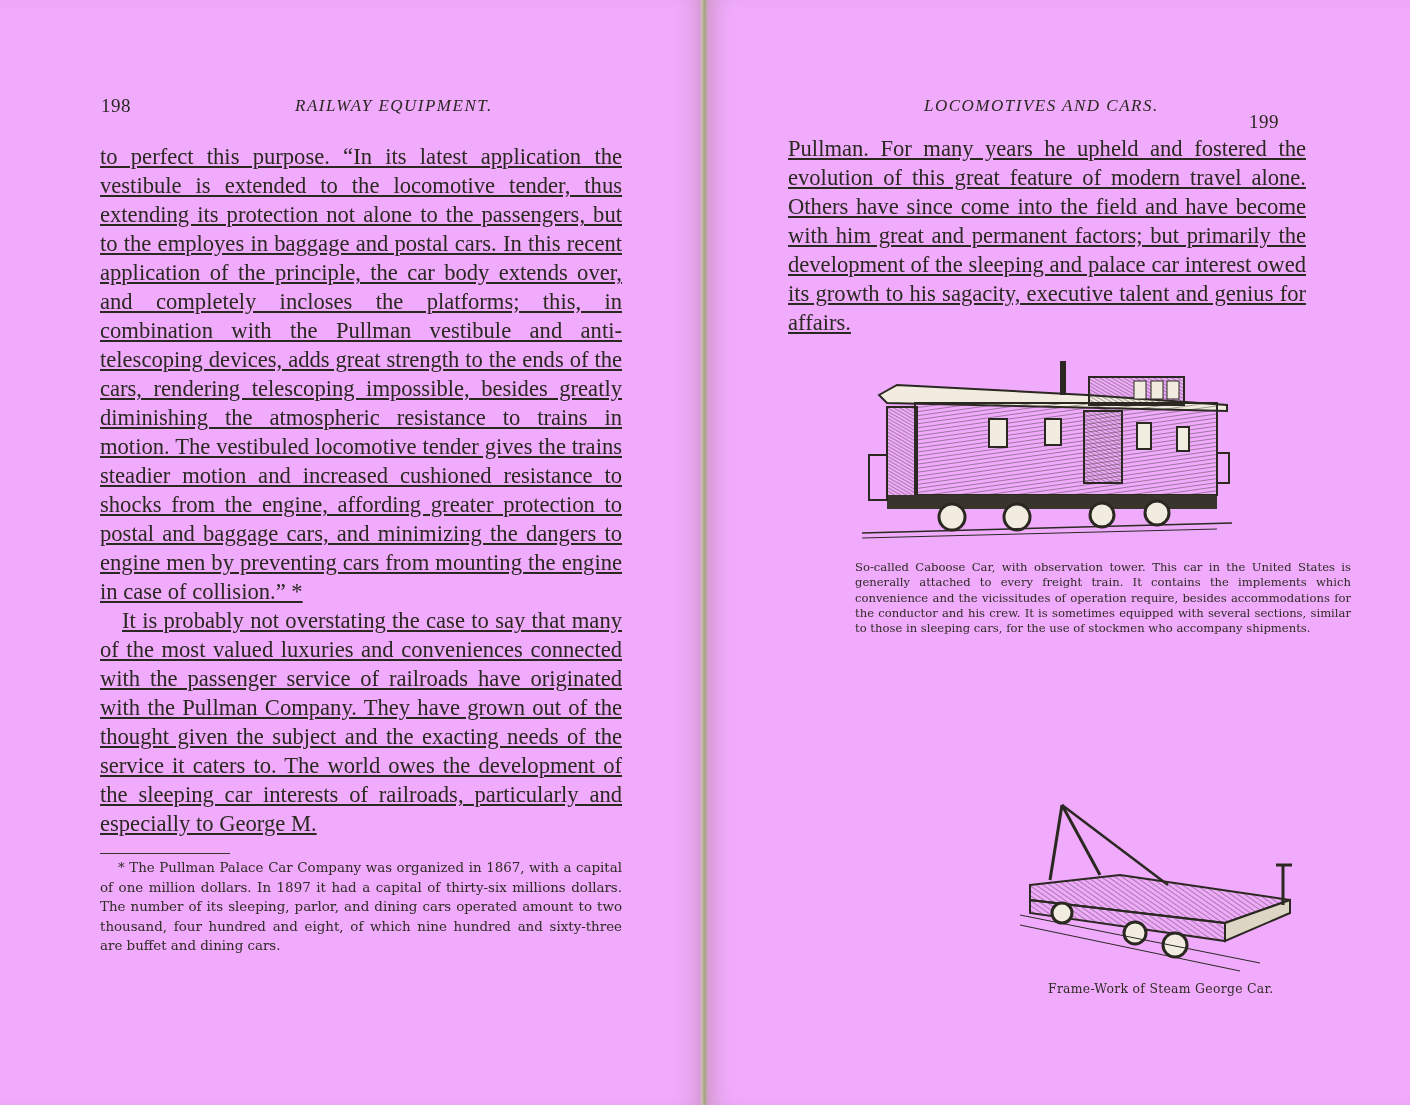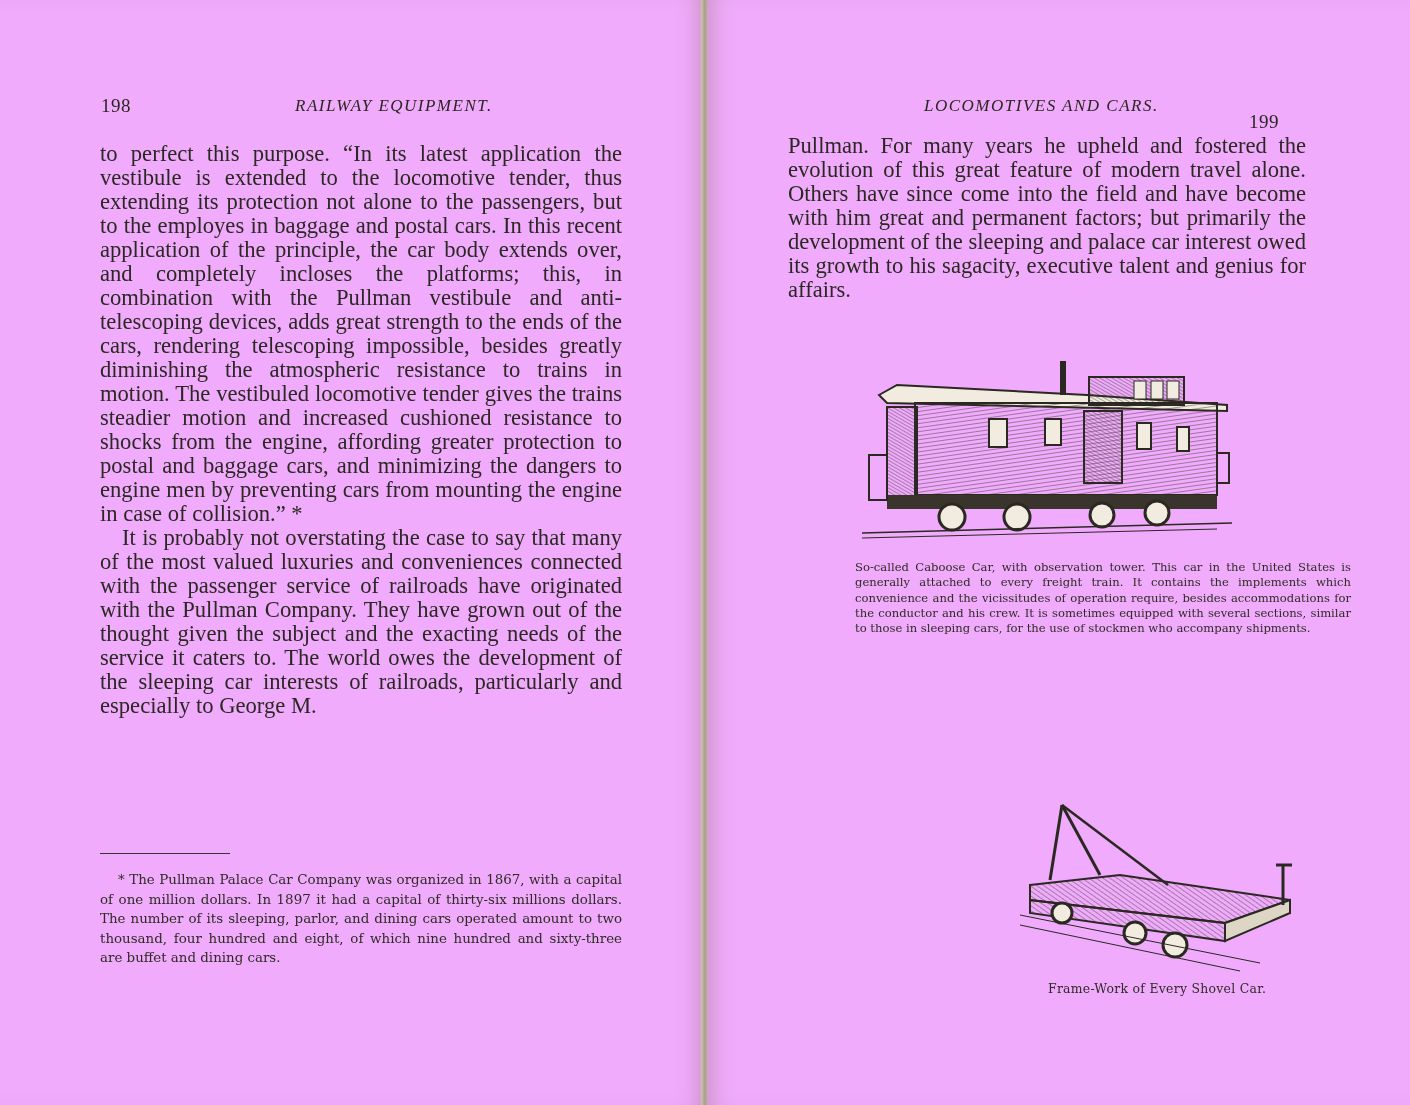--- a/index.html
+++ b/index.html
@@ -4,26 +4,26 @@
 <style>
   html,body{margin:0;padding:0;}
   body{width:1410px;height:1105px;background:#ece7d8;position:relative;overflow:hidden;font-family:"DejaVu Serif","Liberation Serif",serif;color:#2a2620;}
   .page{position:absolute;top:0;height:1105px;background:#f0abfc;}
   .page.left{left:0;width:703px;box-shadow:inset -18px 0 22px -14px rgba(120,100,70,.35);}
   .page.right{left:707px;width:703px;box-shadow:inset 18px 0 22px -14px rgba(120,100,70,.35);}
   .gutter{position:absolute;left:701px;top:0;width:8px;height:1105px;background:linear-gradient(90deg,#cfc6b1,#a79d88 50%,#cfc6b1);}
   .runhead{position:absolute;top:96px;font-size:17px;letter-spacing:.5px;}
   .runhead .num{position:absolute;font-style:normal;font-family:"Liberation Serif",serif;font-size:19px;}
   .runhead .title{position:absolute;font-style:italic;font-family:"Liberation Serif",serif;letter-spacing:1.5px;white-space:nowrap;}
-  .body{position:absolute;font-family:"Liberation Serif",serif;font-size:22.6px;line-height:24px;text-align:justify;color:#2b2822;}
+  .body{position:absolute;font-family:"Liberation Serif",serif;font-size:22.6px;line-height:29px;text-align:justify;color:#2b2822;text-decoration:underline;}
   .body p{margin:0;}
   .body p.indent{text-indent:22px;}
   .foot-rule{position:absolute;left:100px;top:853px;width:130px;border-top:1px solid #3a352c;}
   .footnote{position:absolute;left:100px;top:858px;width:522px;font-family:"DejaVu Serif",serif;font-size:13.4px;line-height:19.6px;text-align:justify;color:#2f2b24;}
-  .footnote span.first{display:block;text-indent:18px;margin-top:12px;}
+  .footnote span.first{display:block;text-indent:18px;}
   .caption{position:absolute;font-family:"DejaVu Serif",serif;font-size:11.6px;line-height:15.3px;text-align:justify;color:#2f2b24;margin-left:45px;}
   .illus{position:absolute;}
   .wrap-text{position:absolute;font-family:"Liberation Serif",serif;font-size:22.6px;line-height:26.1px;text-align:justify;color:#2b2822;width:222px;}
   .small-cap{position:absolute;font-family:"DejaVu Serif",serif;font-size:12.4px;color:#2f2b24;white-space:nowrap;letter-spacing:.3px;}
 </style>
 </head>
 <body>
 
 <div class="page left">
   <div class="runhead">
@@ -124,14 +124,14 @@
 
       <circle cx="42" cy="118" r="10" fill="#f1ecdf" stroke="#2b2822" stroke-width="3"></circle>
       <circle cx="115" cy="138" r="11" fill="#f1ecdf" stroke="#2b2822" stroke-width="3"></circle>
       <circle cx="155" cy="150" r="12" fill="#f1ecdf" stroke="#2b2822" stroke-width="3"></circle>
 
       <line x1="0" y1="120" x2="240" y2="168" stroke="#2b2822" stroke-width="1"></line>
       <line x1="0" y1="130" x2="220" y2="176" stroke="#2b2822" stroke-width="1"></line>
     </svg>
   </div>
 
-  <div class="small-cap" style="left:341px;top:981px;">Frame-Work of Every Shovel Car.</div>
+  <div class="small-cap" style="left:341px;top:981px;">Frame-Work of Steam George Car.</div>
 </div>
 
 </body></html>

